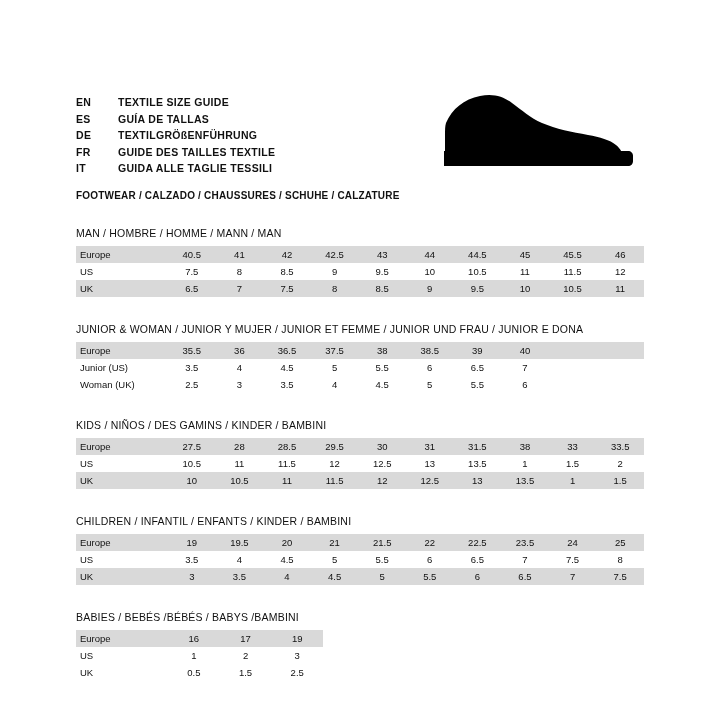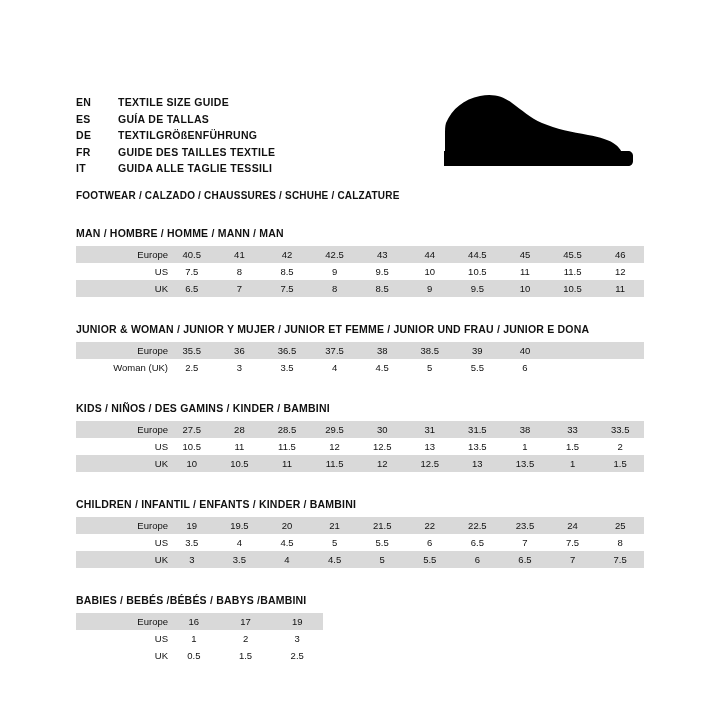--- a/index.html
+++ b/index.html
@@ -61,41 +61,41 @@
     width: 200px;
     height: 92px;
   }
 
   
   .section {
     margin-top: 26px;
   }
   .section-title {
     font-size: 10.5px;
-    font-weight: bold;
+    font-weight: normal;
     letter-spacing: 0.2px;
     margin-bottom: 7px;
   }
   table {
     border-collapse: collapse;
     width: 100%;
     table-layout: fixed;
   }
   table.narrow {
     width: 43.5%;
   }
   td {
     font-size: 9.5px;
     height: 17px;
     padding: 0;
     text-align: center;
     color: #111111;
   }
   td.rowlab {
-    text-align: right;
+    text-align: left;
     padding-left: 4px;
     width: 88px;
   }
   tr.shaded td {
     background: #d9d9d9;
   }
   tr.shaded td.rowlab {
     background: #d9d9d9;
   }
 </style>
@@ -195,20 +195,33 @@
         <td>36.5</td>
         <td>37.5</td>
         <td>38</td>
         <td>38.5</td>
         <td>39</td>
         <td>40</td>
         <td></td>
         <td></td>
       </tr>
       <tr>
+        <td class="rowlab">Junior (US)</td>
+        <td>3.5</td>
+        <td>4</td>
+        <td>4.5</td>
+        <td>5</td>
+        <td>5.5</td>
+        <td>6</td>
+        <td>6.5</td>
+        <td>7</td>
+        <td></td>
+        <td></td>
+      </tr>
+      <tr>
         <td class="rowlab">Woman (UK)</td>
         <td>2.5</td>
         <td>3</td>
         <td>3.5</td>
         <td>4</td>
         <td>4.5</td>
         <td>5</td>
         <td>5.5</td>
         <td>6</td>
         <td></td>

